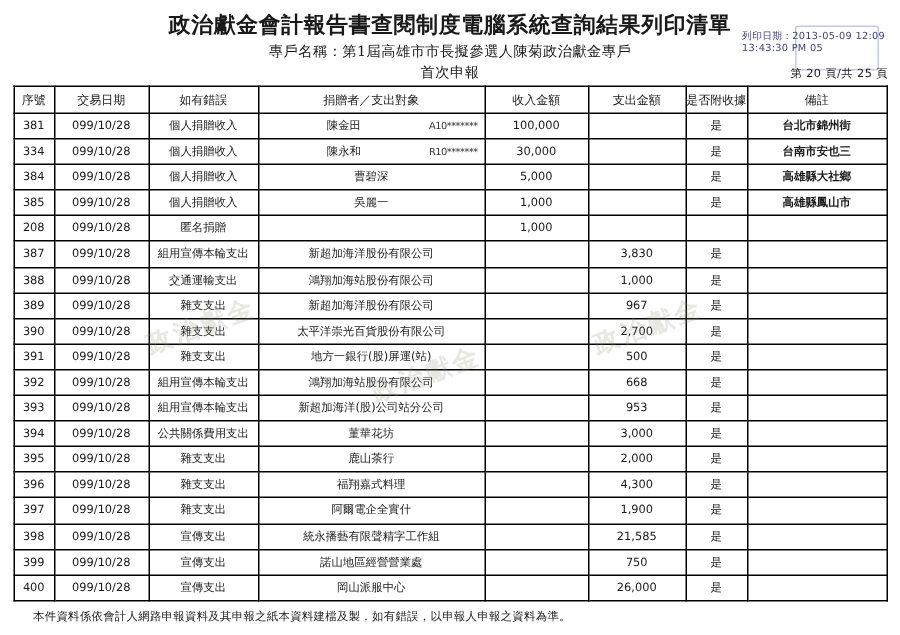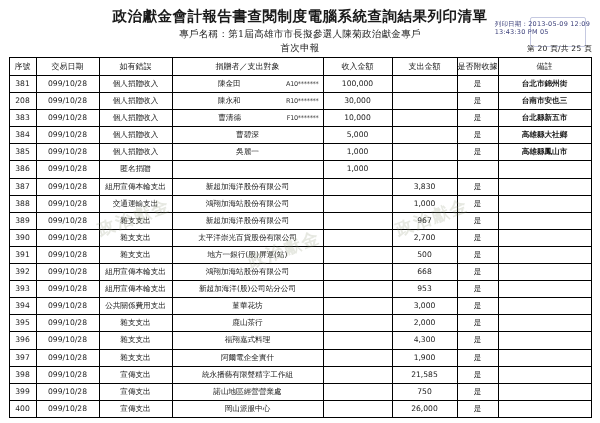--- a/index.html
+++ b/index.html
@@ -166,61 +166,51 @@
           <td class="c-seq">381</td>
           <td class="c-date">099/10/28</td>
           <td class="c-acct">個人捐贈收入</td>
           <td class="c-obj"><span>陳金田</span><span style="float: right; font-size: 6.5px; color: rgb(51, 51, 51); padding-right: 4px; letter-spacing: -0.3px;">A10*******</span></td>
           <td class="c-in">100,000</td>
           <td class="c-out"></td>
           <td class="c-flag">是</td>
           <td class="c-note">台北市錦州街</td>
         </tr>
         <tr>
-          <td class="c-seq">208</td>
+          <td class="c-seq">334</td>
           <td class="c-date">099/10/28</td>
           <td class="c-acct">個人捐贈收入</td>
           <td class="c-obj"><span>陳永和</span><span style="float: right; font-size: 6.5px; color: rgb(51, 51, 51); padding-right: 4px; letter-spacing: -0.3px;">R10*******</span></td>
           <td class="c-in">30,000</td>
           <td class="c-out"></td>
           <td class="c-flag">是</td>
           <td class="c-note">台南市安也三</td>
         </tr>
         <tr>
-          <td class="c-seq">383</td>
-          <td class="c-date">099/10/28</td>
-          <td class="c-acct">個人捐贈收入</td>
-          <td class="c-obj"><span>曹清德</span><span style="float: right; font-size: 6.5px; color: rgb(51, 51, 51); padding-right: 4px; letter-spacing: -0.3px;">F10*******</span></td>
-          <td class="c-in">10,000</td>
-          <td class="c-out"></td>
-          <td class="c-flag">是</td>
-          <td class="c-note">台北縣新五市</td>
-        </tr>
-        <tr>
           <td class="c-seq">384</td>
           <td class="c-date">099/10/28</td>
           <td class="c-acct">個人捐贈收入</td>
           <td class="c-obj"><span>曹碧深</span></td>
           <td class="c-in">5,000</td>
           <td class="c-out"></td>
           <td class="c-flag">是</td>
           <td class="c-note">高雄縣大社鄉</td>
         </tr>
         <tr>
           <td class="c-seq">385</td>
           <td class="c-date">099/10/28</td>
           <td class="c-acct">個人捐贈收入</td>
           <td class="c-obj"><span>吳麗一</span></td>
           <td class="c-in">1,000</td>
           <td class="c-out"></td>
           <td class="c-flag">是</td>
           <td class="c-note">高雄縣鳳山市</td>
         </tr>
         <tr>
-          <td class="c-seq">386</td>
+          <td class="c-seq">208</td>
           <td class="c-date">099/10/28</td>
           <td class="c-acct">匿名捐贈</td>
           <td class="c-obj"><span></span></td>
           <td class="c-in">1,000</td>
           <td class="c-out"></td>
           <td class="c-flag"></td>
           <td class="c-note"></td>
         </tr>
         <tr>
           <td class="c-seq">387</td>

